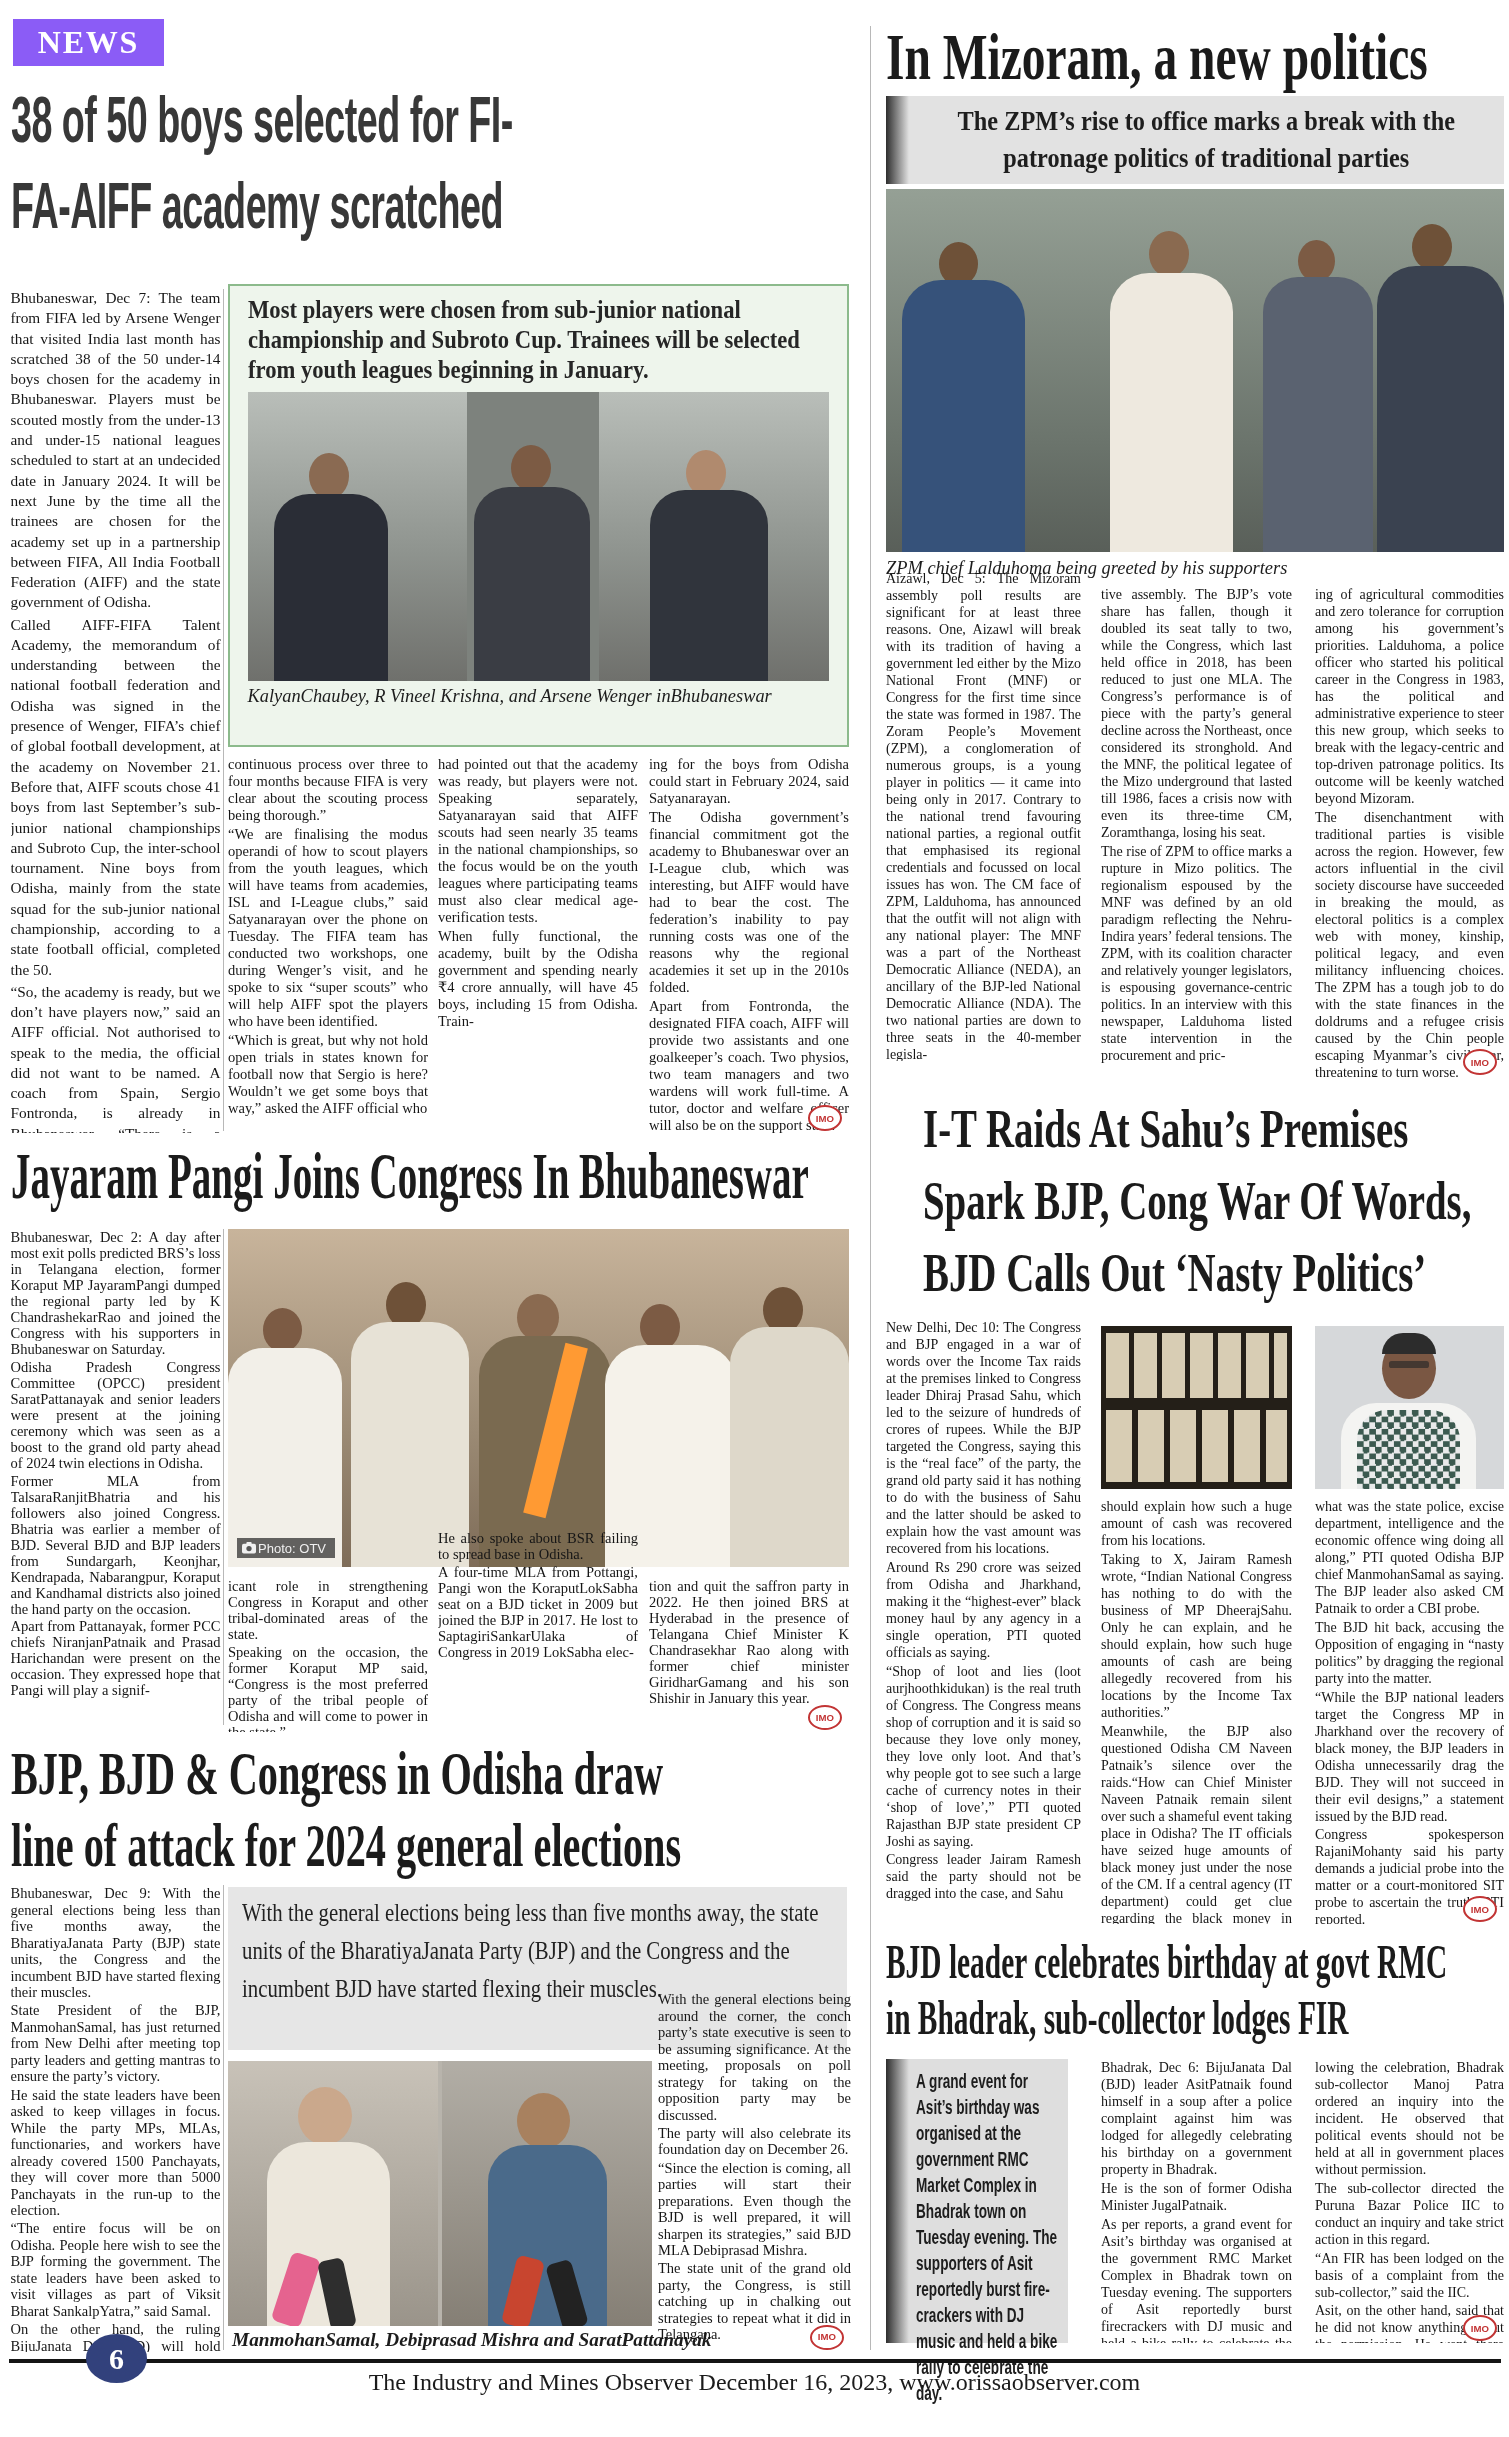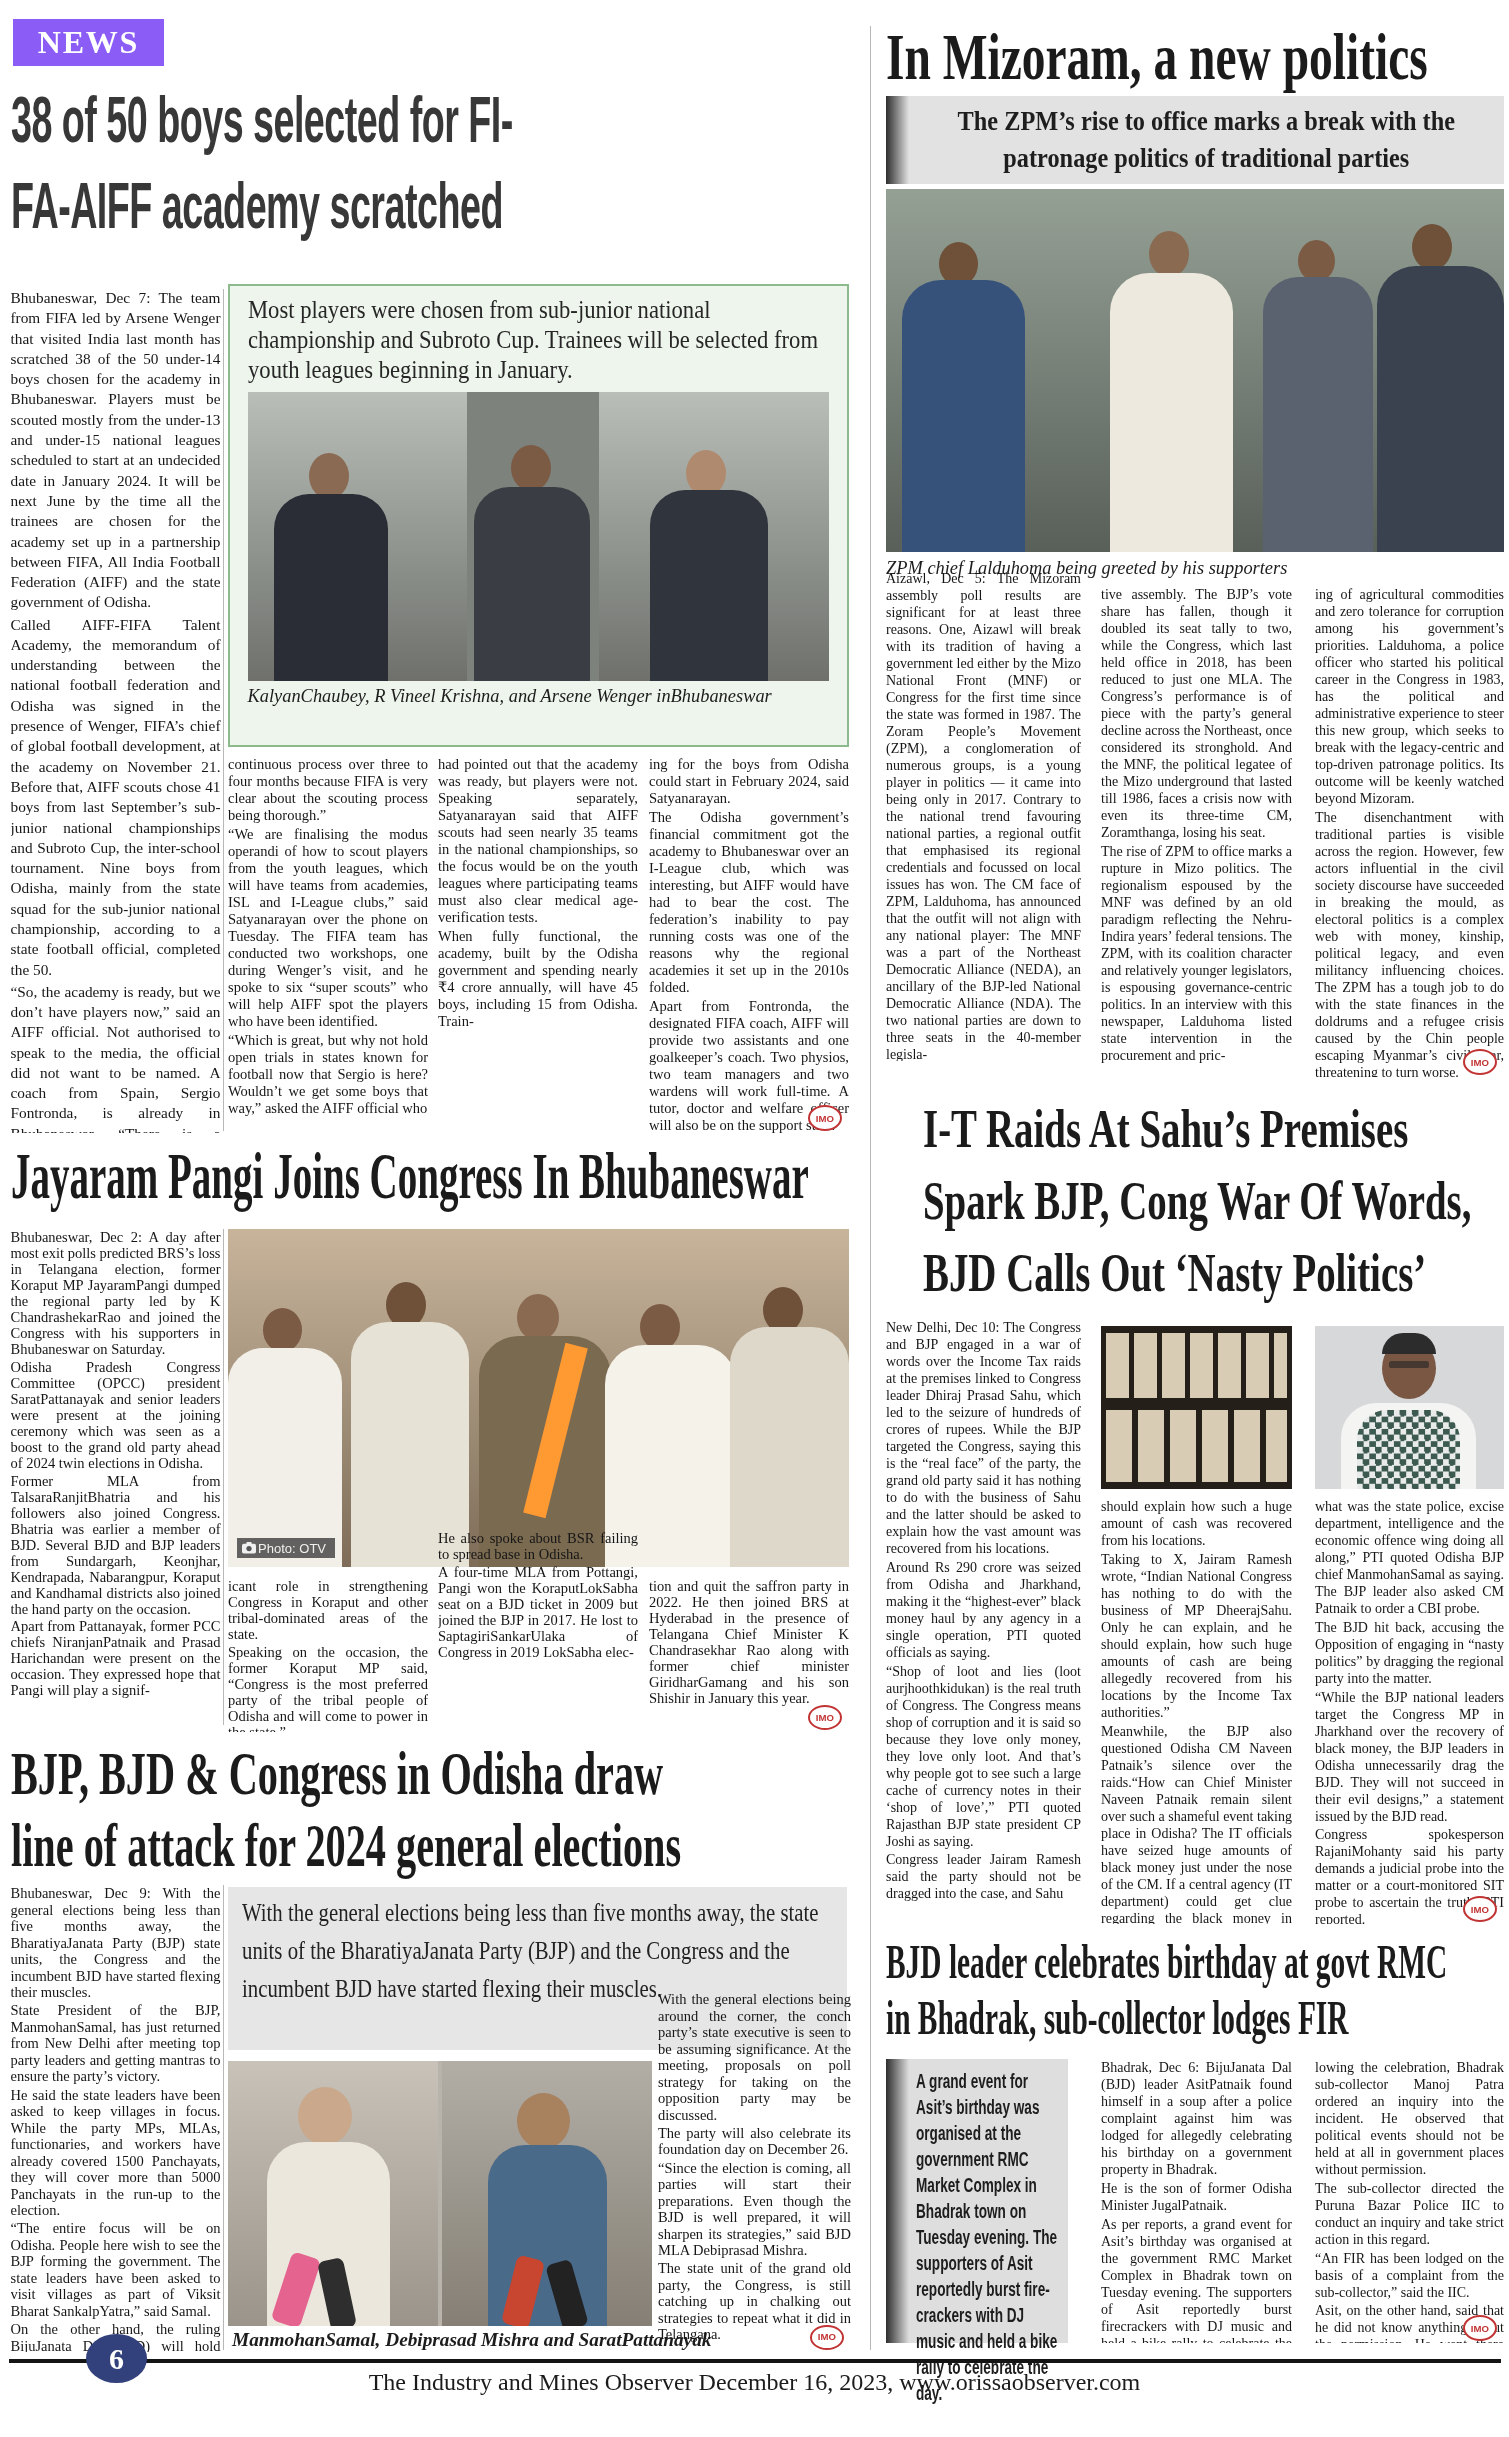--- a/index.html
+++ b/index.html
@@ -28,21 +28,21 @@
   .bodycol{position:absolute;overflow:hidden;}
   .bodycol p.para{margin:0 0 1.8px 0;text-align:justify;}
   .fs-fifa{font-size:15.3px;line-height:20.3px;}
   .fs-tight{font-size:14.5px;line-height:17px;}
   .fs-pangi{font-size:14.5px;line-height:16px;}
   .fs-bjp{font-size:14.5px;line-height:16.5px;}
   .fs-right{font-size:14px;line-height:17px;}
   
   .greenbox{position:absolute;left:228px;top:284px;width:621px;height:463px;background:#eef5ec;
             border:2.6px solid #8cba8c;box-sizing:border-box;padding:8.8px 17.5px;}
-  .greenbox .sub{font-weight:normal;font-size:24.6px;line-height:30px;color:#262626;}
+  .greenbox .sub{font-weight:bold;font-size:24.6px;line-height:30px;color:#262626;}
   .squeeze{display:block;transform-origin:0 0;}
   .sq92{width:108%;transform:scaleX(.92);}
   .sq80{width:125%;transform:scaleX(.80);}
   .sq68{width:147%;transform:scaleX(.68);}
   .sq90{width:111%;transform:scaleX(.90);}
   .graybox{position:absolute;background:#e2e2e2;box-sizing:border-box;}
   .graybox.barleft::before{content:"";position:absolute;left:0;top:0;bottom:0;width:23px;
             background:linear-gradient(90deg,#2d2d2d,rgba(226,226,226,0));}
   .miz-box{left:886px;top:96px;width:618px;height:88px;padding:7px 8.8px 7px 32px;text-align:center;}
   .miz-box .sub{font-weight:bold;font-size:27px;line-height:37px;color:#1e1e1e;}

